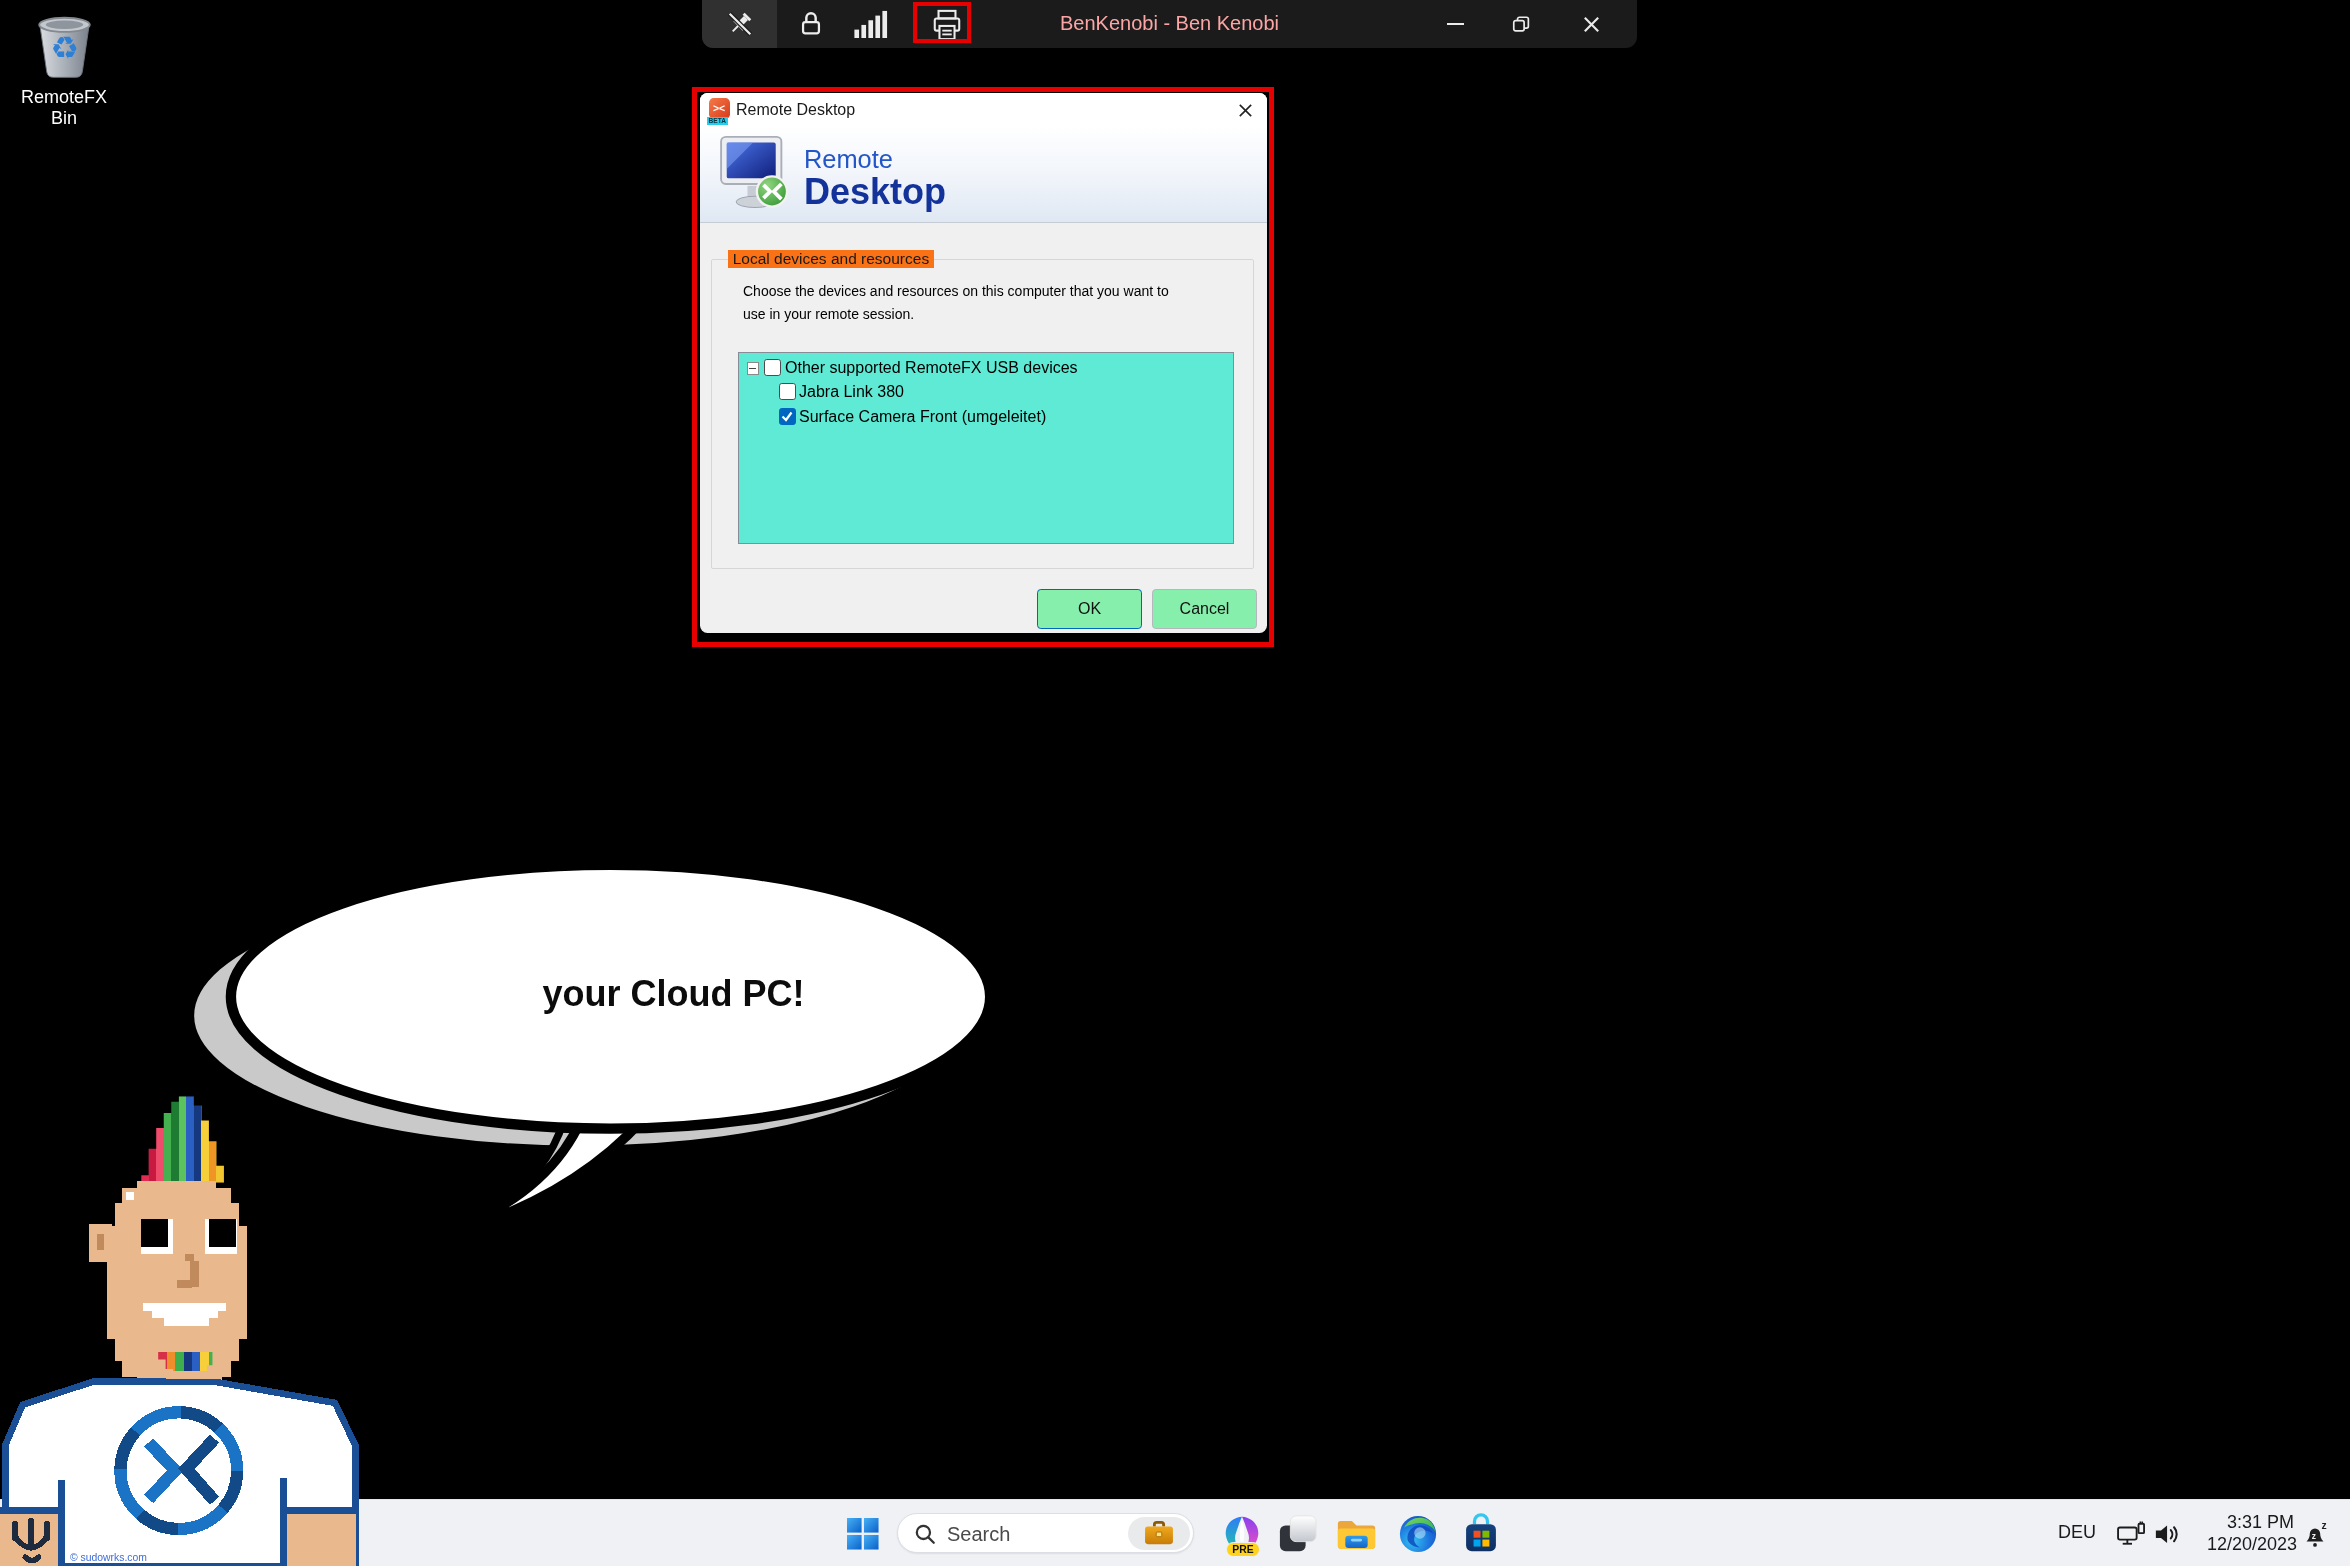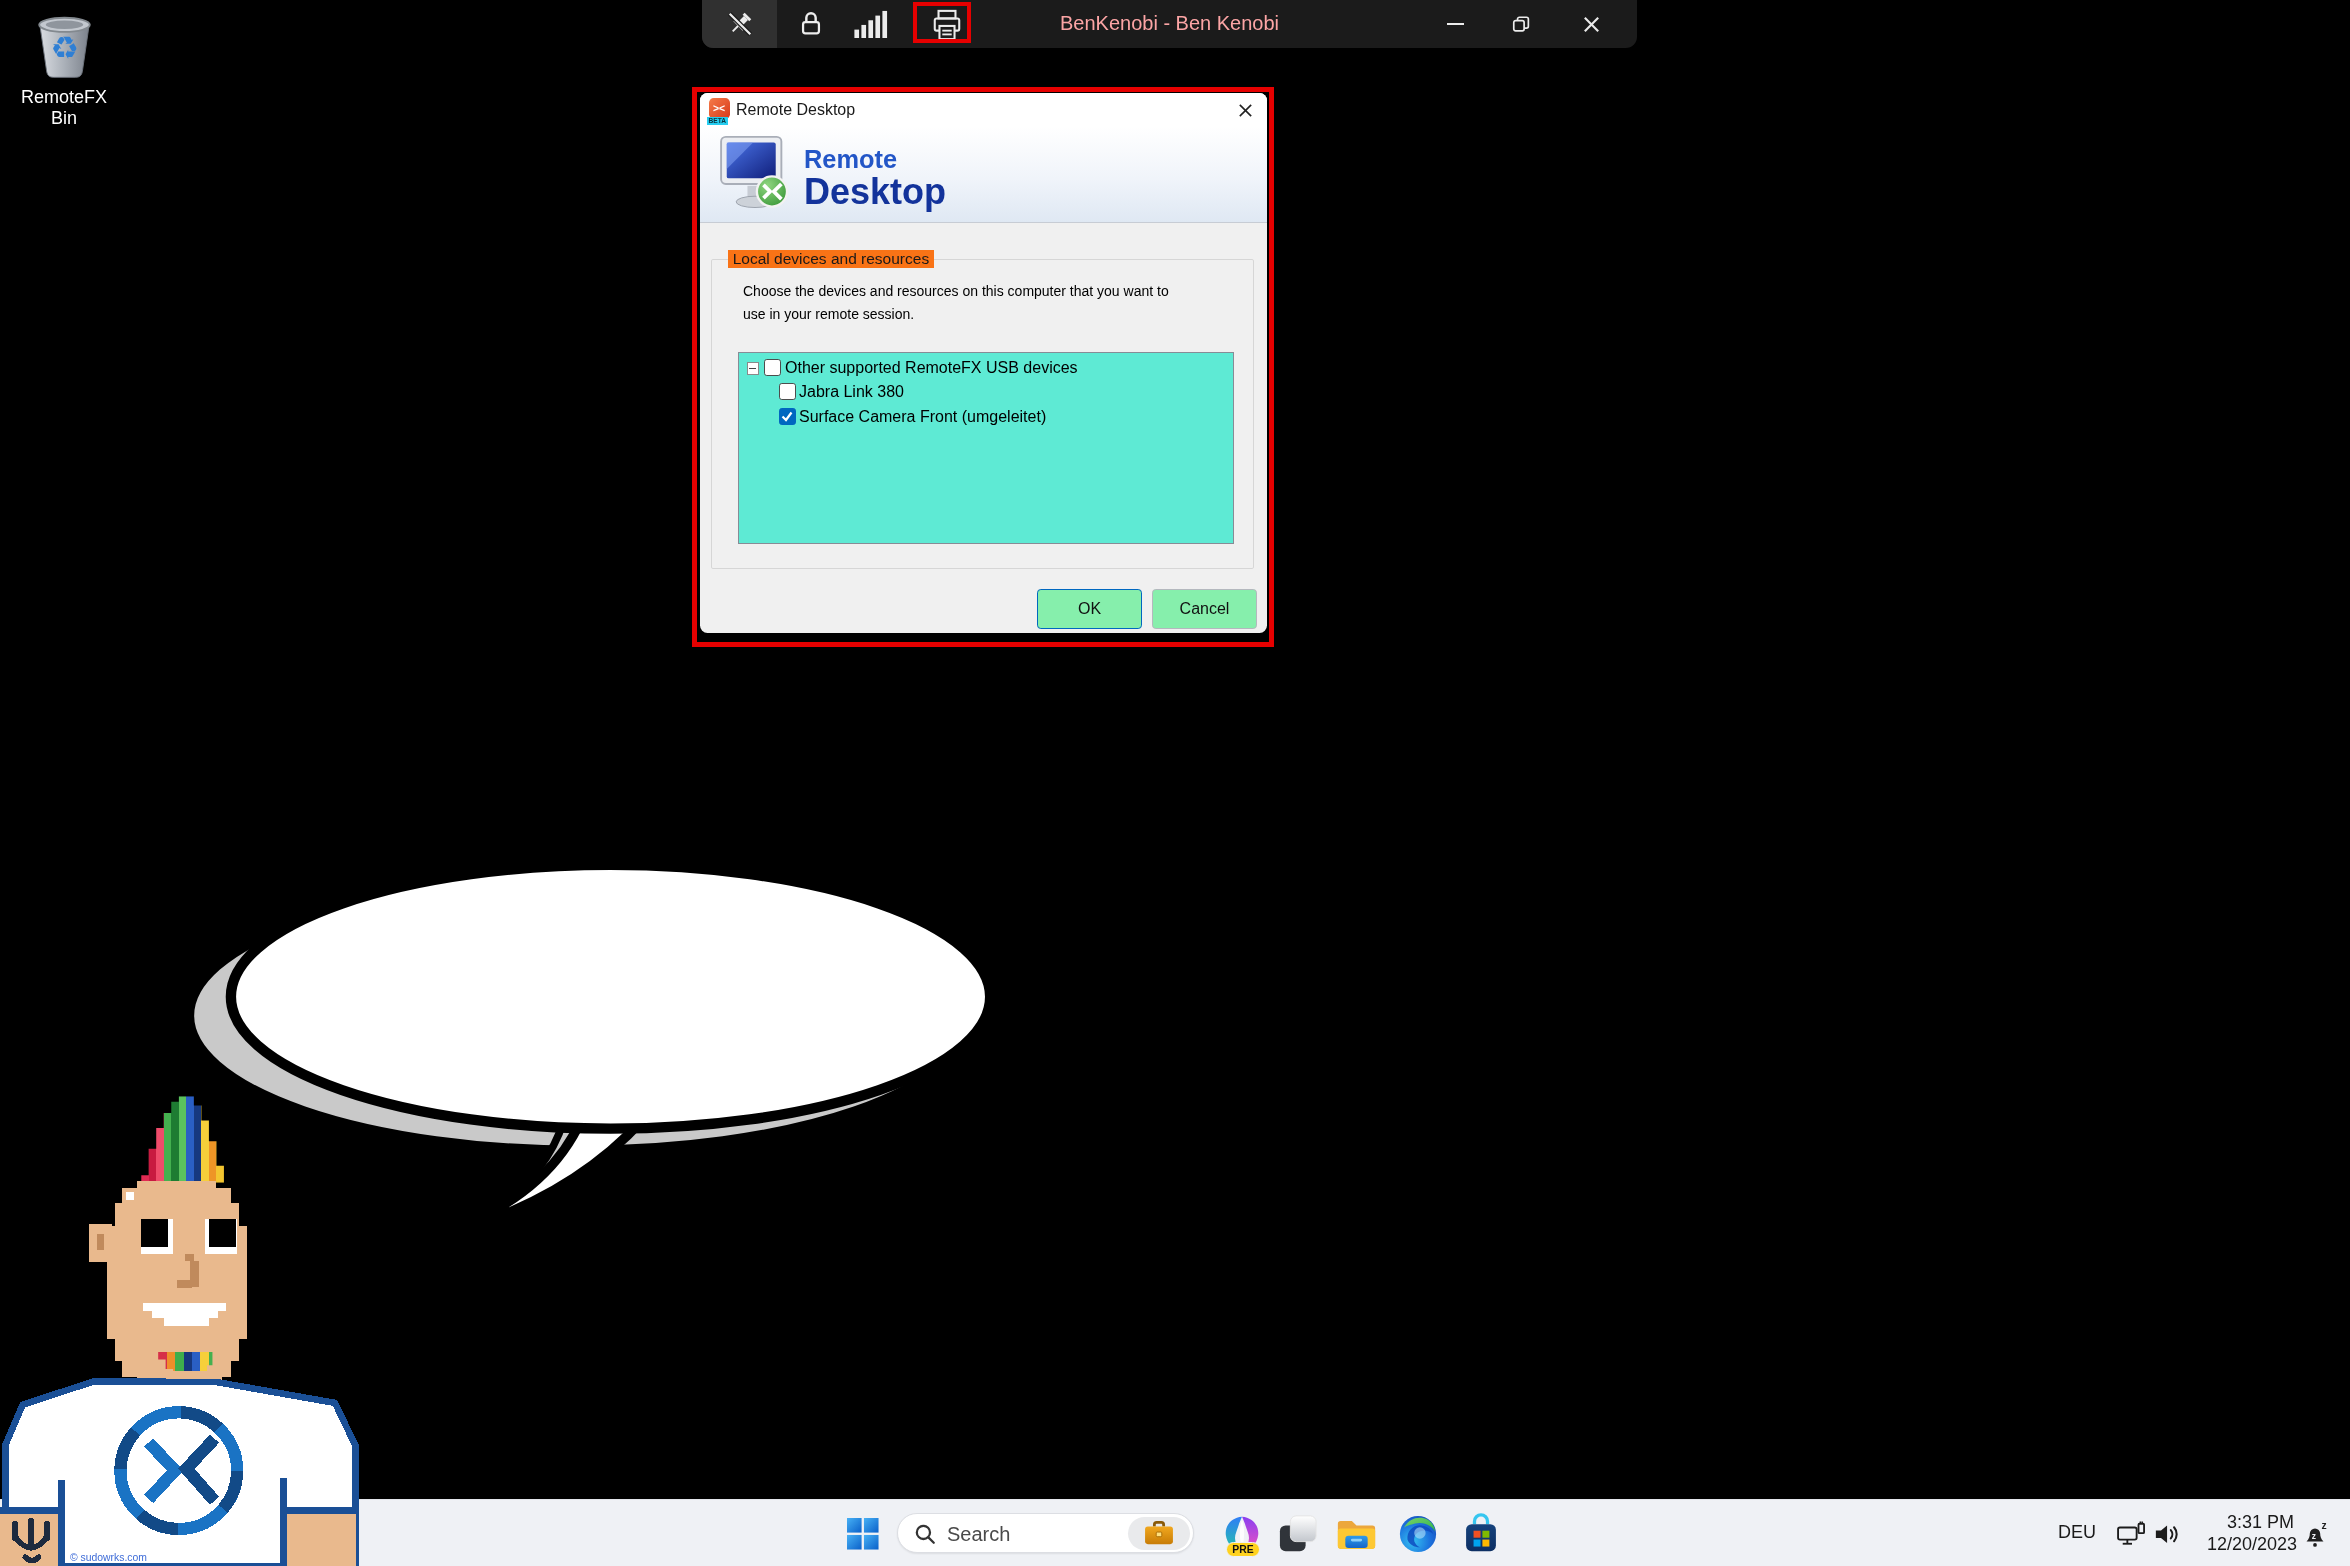--- a/index.html
+++ b/index.html
@@ -39,21 +39,21 @@
                  background:linear-gradient(135deg,#f57b49,#d8381a); color:#fff; font-weight:bold;
                  font-size:10.4px; line-height:21px; text-align:center; }
   .dlg-beta { position:absolute; left:6.6px; top:23.5px; background:#26cdf0; color:#07333e;
               font-size:6.6px; font-weight:bold; padding:0 1.9px; line-height:8.5px; }
   .dlg-title { position:absolute; left:36px; top:7.5px; font-size:16px; color:#1a1a1a; }
   .dlg-close { position:absolute; right:13px; top:8.5px; width:17px; height:17px; }
   .dlg-banner { position:absolute; left:0; top:33px; right:0; height:97px;
                 background:linear-gradient(180deg,#ffffff 0%,#f0f4fa 55%,#dfe8f3 100%);
                 border-bottom:0.9px solid #c7ccd4; box-shadow:0 0.9px 0 #fff inset; }
   .bn-mon { position:absolute; left:19px; top:9.4px; }
-  .bn-t1 { position:absolute; left:104px; top:19px; font-size:25.4px; color:#2356c7;font-weight:bold; }
+  .bn-t1 { position:absolute; left:104px; top:19px; font-size:25.4px; color:#2356c7; }
   .bn-t2 { position:absolute; left:104px; top:45px; font-size:36px; font-weight:bold; color:#13339b; }
   .groupbox { position:absolute; left:11.3px; top:166px; width:543px; height:310px;
               border:0.9px solid #d6d6d6; border-radius:1.9px; }
   .grouplabel { position:absolute; left:28px; top:157px; background:#f97316; padding:0 4.7px;
                 font-size:15.5px; color:#1a1a1a; }
   .dlg-desc { position:absolute; left:43px; font-size:14px; color:#000; }
   .listbox { position:absolute; left:38px; top:259px; width:496px; height:192px;
              background:#5eead4; border:0.9px solid #878c96; }
   .trow { position:absolute; height:22.6px; font-size:16px; color:#000; line-height:21px; }
   .expander { position:absolute; width:12.2px; height:12.2px; border:0.9px solid #8a8a8a; background:#fff; }
@@ -232,20 +232,21 @@
     <div class="dlg-btn dlg-cancel">Cancel</div>
   </div>
 
   <svg class="bubble-svg" width="942" height="443" viewBox="0 0 1000 470">
     <ellipse cx="475" cy="198" rx="414" ry="143" fill="#c9c9c9" stroke="#000" stroke-width="10"></ellipse>
     <path d="M520,310 Q420,412 282,448 Q440,402 462,295 Z" fill="#c9c9c9" stroke="#000" stroke-width="8" stroke-linejoin="round"></path>
     <path d="M560,288 Q470,400 305,437 Q462,392 490,270 Z" fill="#fff" stroke="#000" stroke-width="10" stroke-linejoin="round"></path>
     <ellipse cx="508" cy="178" rx="403" ry="140" fill="#fff" stroke="#000" stroke-width="11"></ellipse>
   </svg>
   <div class="bubble-text">
+    <div>your Cloud PC!</div>
   </div>
 
   <svg class="char-svg" width="367" height="475" viewBox="0 0 390 504" shape-rendering="crispEdges">
     <defs>
       <clipPath id="mhk">
           <path d="M150,96 L150,88 L158,88 L158,60 L166,60 L166,38 L174,38 L174,22 L182,22 L182,10 L190,10 L190,4 L206,4 L206,14 L214,14 L214,30 L222,30 L222,52 L230,52 L230,78 L238,78 L238,96 Z"></path>
         </clipPath>
       <clipPath id="gte">
           <path d="M168,276 h58 v14 h-6 v12 h-8 v10 h-18 v-8 h-10 v-10 h-8 v-10 h-8 Z"></path>
         </clipPath>

